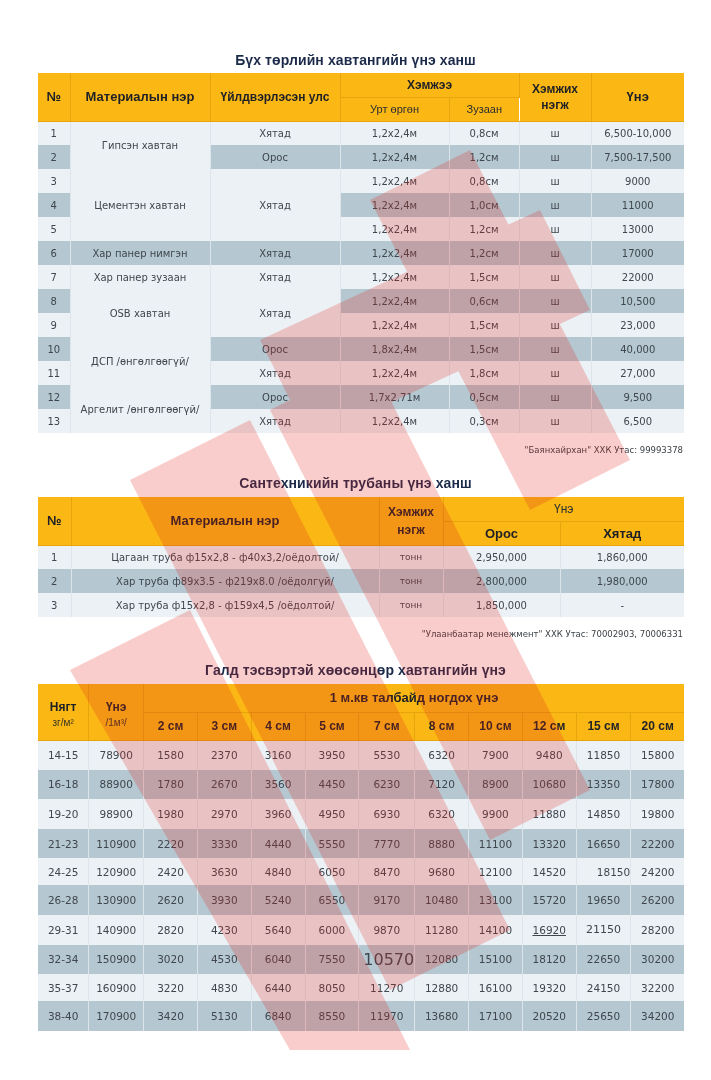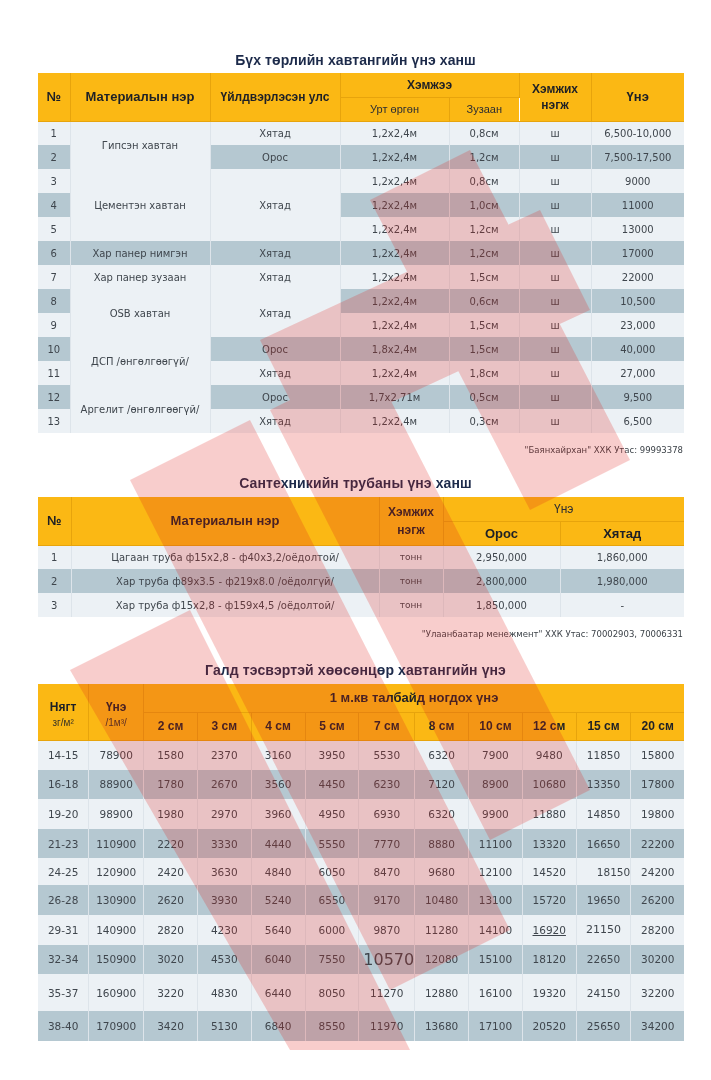--- a/index.html
+++ b/index.html
@@ -376,21 +376,21 @@
         <td class="dk" style="font-size: 10.5px;">4530</td>
         <td class="dk" style="font-size: 10.5px;">6040</td>
         <td class="dk" style="font-size: 10.5px;">7550</td>
         <td class="dk" style="font-size: 16px; text-align: right;">10570</td>
         <td class="dk" style="font-size: 10.5px;">12080</td>
         <td class="dk" style="font-size: 10.5px;">15100</td>
         <td class="dk" style="font-size: 10.5px;">18120</td>
         <td class="dk" style="font-size: 10.5px;">22650</td>
         <td class="dk" style="font-size: 10.5px;">30200</td>
       </tr>
-      <tr style="height: 37px;">
+      <tr style="height: 27px;">
         <td class="lt" style="font-size: 10.5px;">35-37</td>
         <td class="lt" style="font-size: 10.5px;">160900</td>
         <td class="lt" style="font-size: 10.5px;">3220</td>
         <td class="lt" style="font-size: 10.5px;">4830</td>
         <td class="lt" style="font-size: 10.5px;">6440</td>
         <td class="lt" style="font-size: 10.5px;">8050</td>
         <td class="lt" style="font-size: 10.5px;">11270</td>
         <td class="lt" style="font-size: 10.5px;">12880</td>
         <td class="lt" style="font-size: 10.5px;">16100</td>
         <td class="lt" style="font-size: 10.5px;">19320</td>

